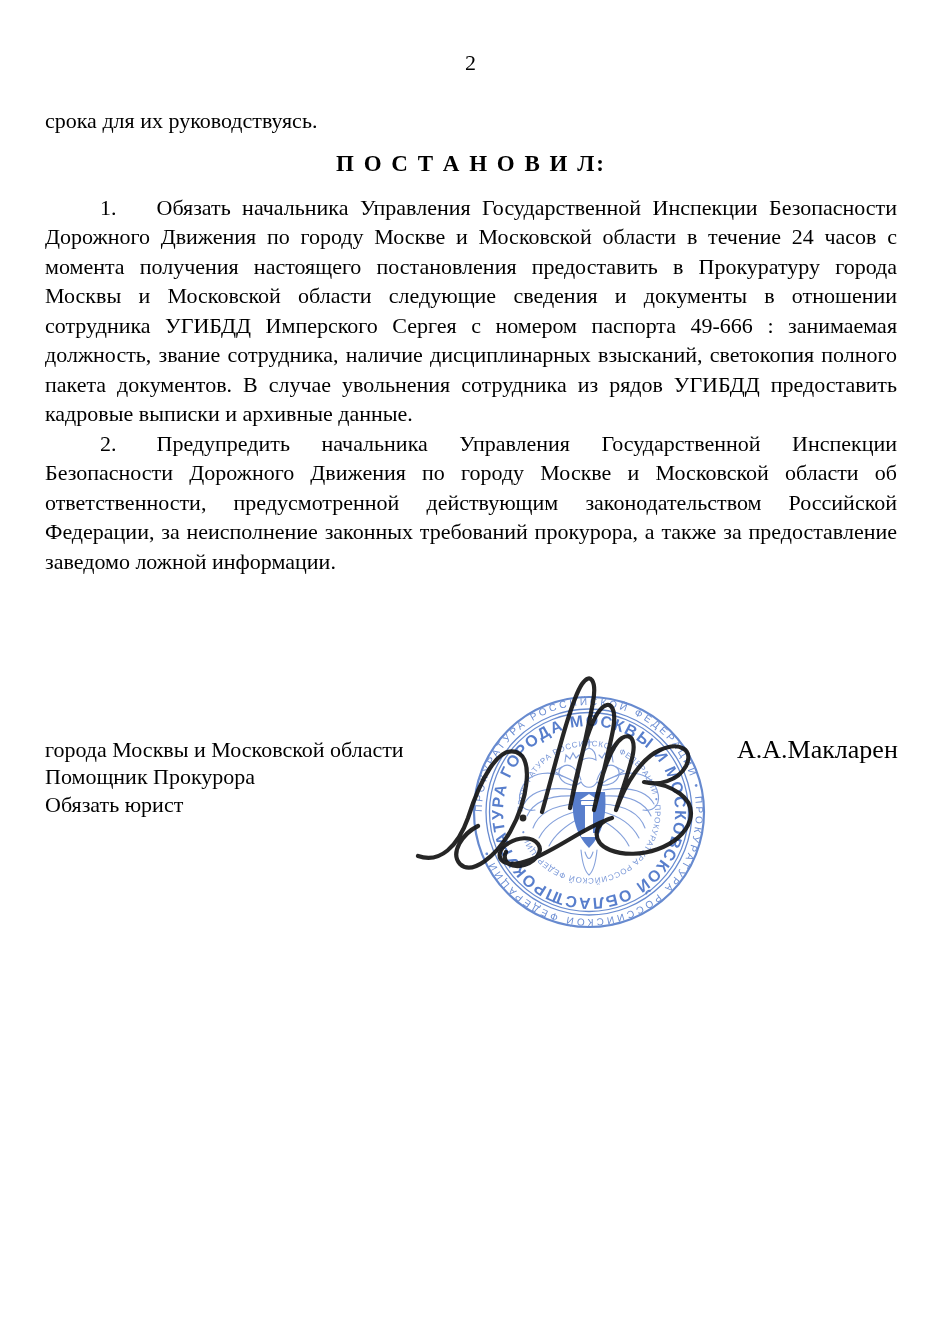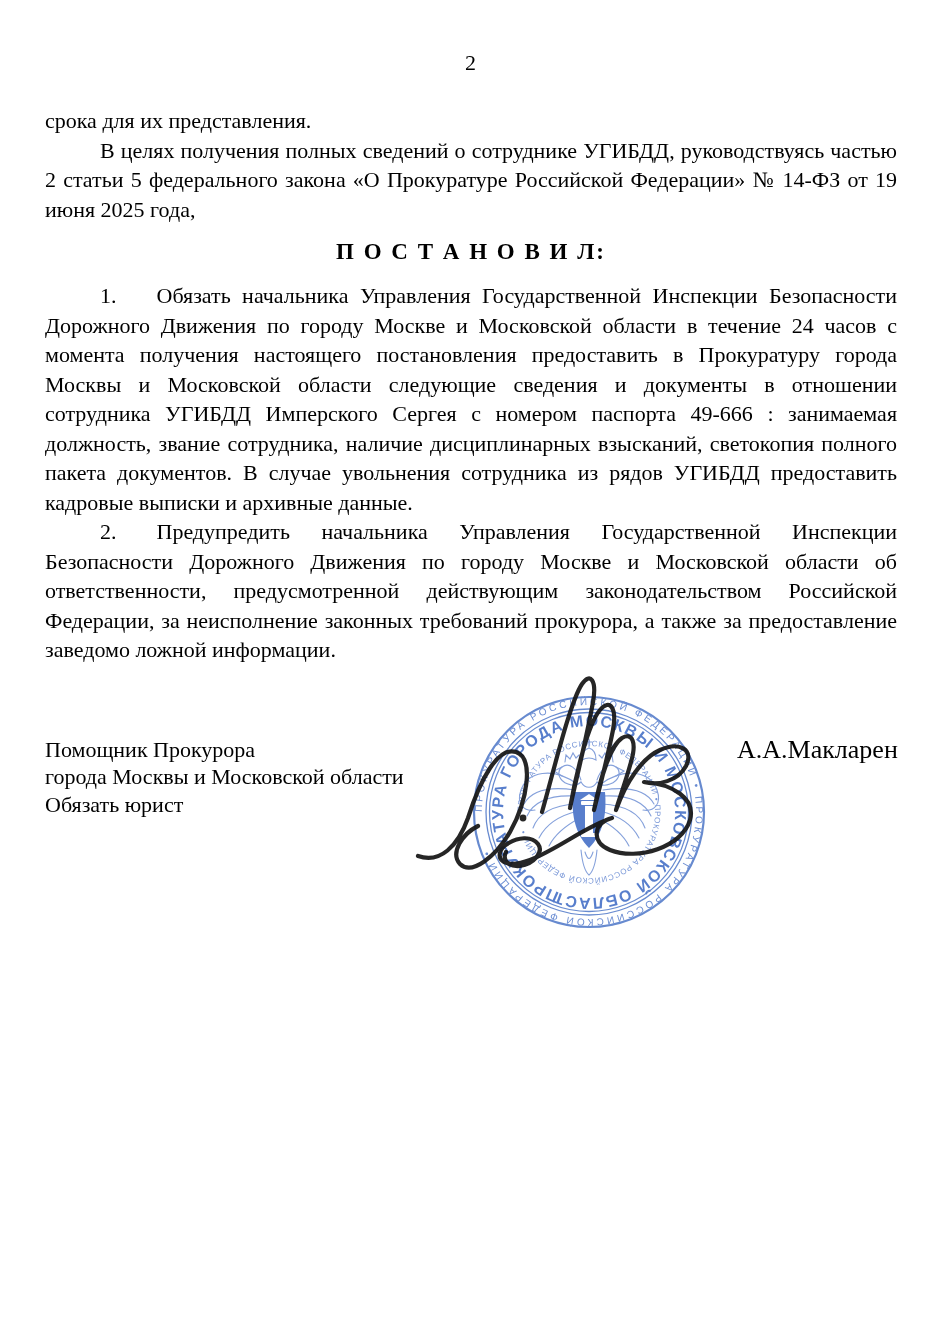--- a/index.html
+++ b/index.html
@@ -42,30 +42,29 @@
   .signature-svg{position:absolute;left:410px;top:650px;width:320px;height:240px;}
 </style>
 </head>
 <body>
 
 <div class="page">
 
   <div class="page-number">2</div>
 
   <main class="body-text">
-    <p>срока для их представления.</p>
-    <p class="indent">В целях получения полных сведений о сотруднике УГИБДД, руководствуясь частью 2 статьи 5 федерального закона «О Прокуратуре Российской Федерации» № 14-ФЗ от 19 июня 2025 года,</p>
+    <p>срока для их руководствуясь.</p>
     <h2 class="heading">П О С Т А Н О В И Л:</h2>
     <p class="indent"><span>1.</span><span class="item-gap"></span><span>Обязать начальника Управления Государственной Инспекции Безопасности Дорожного Движения по городу Москве и Московской области в течение 24 часов с момента получения настоящего постановления предоставить в Прокуратуру города Москвы и Московской области следующие сведения и документы в отношении сотрудника УГИБДД Имперского Сергея с номером паспорта 49-666 : занимаемая должность, звание сотрудника, наличие дисциплинарных взысканий, светокопия полного пакета документов. В случае увольнения сотрудника из рядов УГИБДД предоставить кадровые выписки и архивные данные.</span></p>
     <p class="indent"><span>2.</span><span class="item-gap"></span><span>Предупредить начальника Управления Государственной Инспекции Безопасности Дорожного Движения по городу Москве и Московской области об ответственности, предусмотренной действующим законодательством Российской Федерации, за неисполнение законных требований прокурора, а также за предоставление заведомо ложной информации.</span></p>
   </main>
 
   <div class="sig-block">
+    <div>города Москвы и Московской области</div>
     <div>Помощник Прокурора</div>
-    <div>города Москвы и Московской области</div>
     <div>Обязать юрист</div>
   </div>
 
   <div class="sig-name">А.А.Макларен</div>
 
   <svg class="stamp" viewBox="0 0 240 240" aria-hidden="true">
     <defs>
       <path id="ringMain" d="M 90.6,200.8 A 86 86 0 1 1 149.4,200.8 A 86 86 0 0 1 90.6,200.8" fill="none"></path>
       <path id="ringOuter" d="M 13,120 A 107 107 0 1 1 227,120 A 107 107 0 0 1 13,120" fill="none"></path>
       <path id="ringInner" d="M 54,120 A 66 66 0 1 1 186,120 A 66 66 0 0 1 54,120" fill="none"></path>

